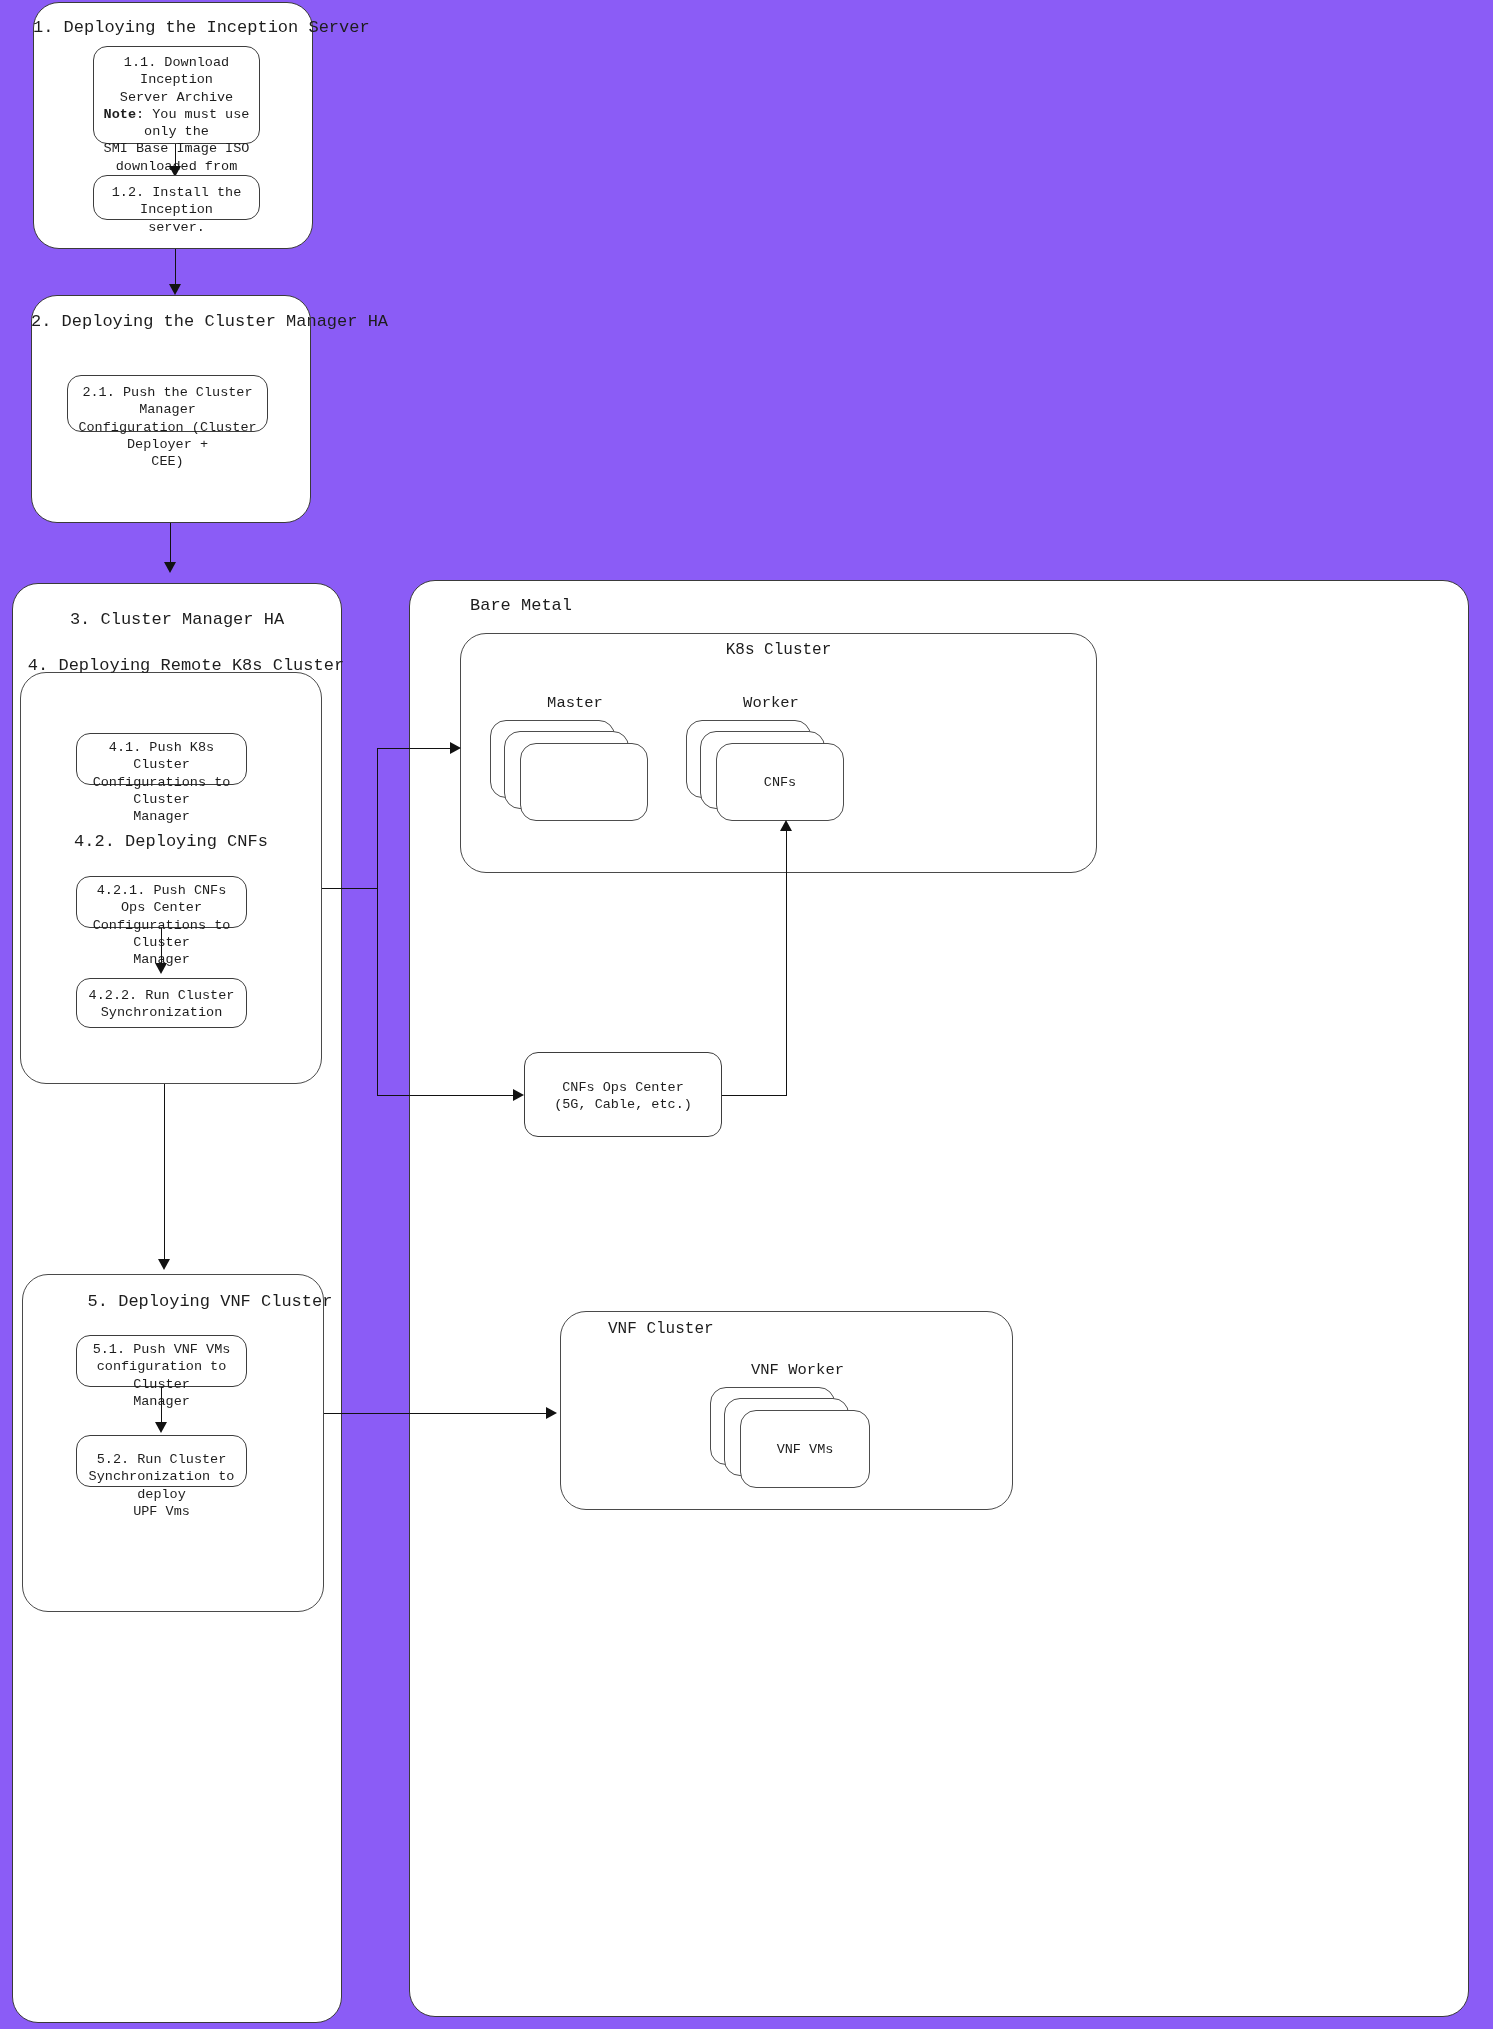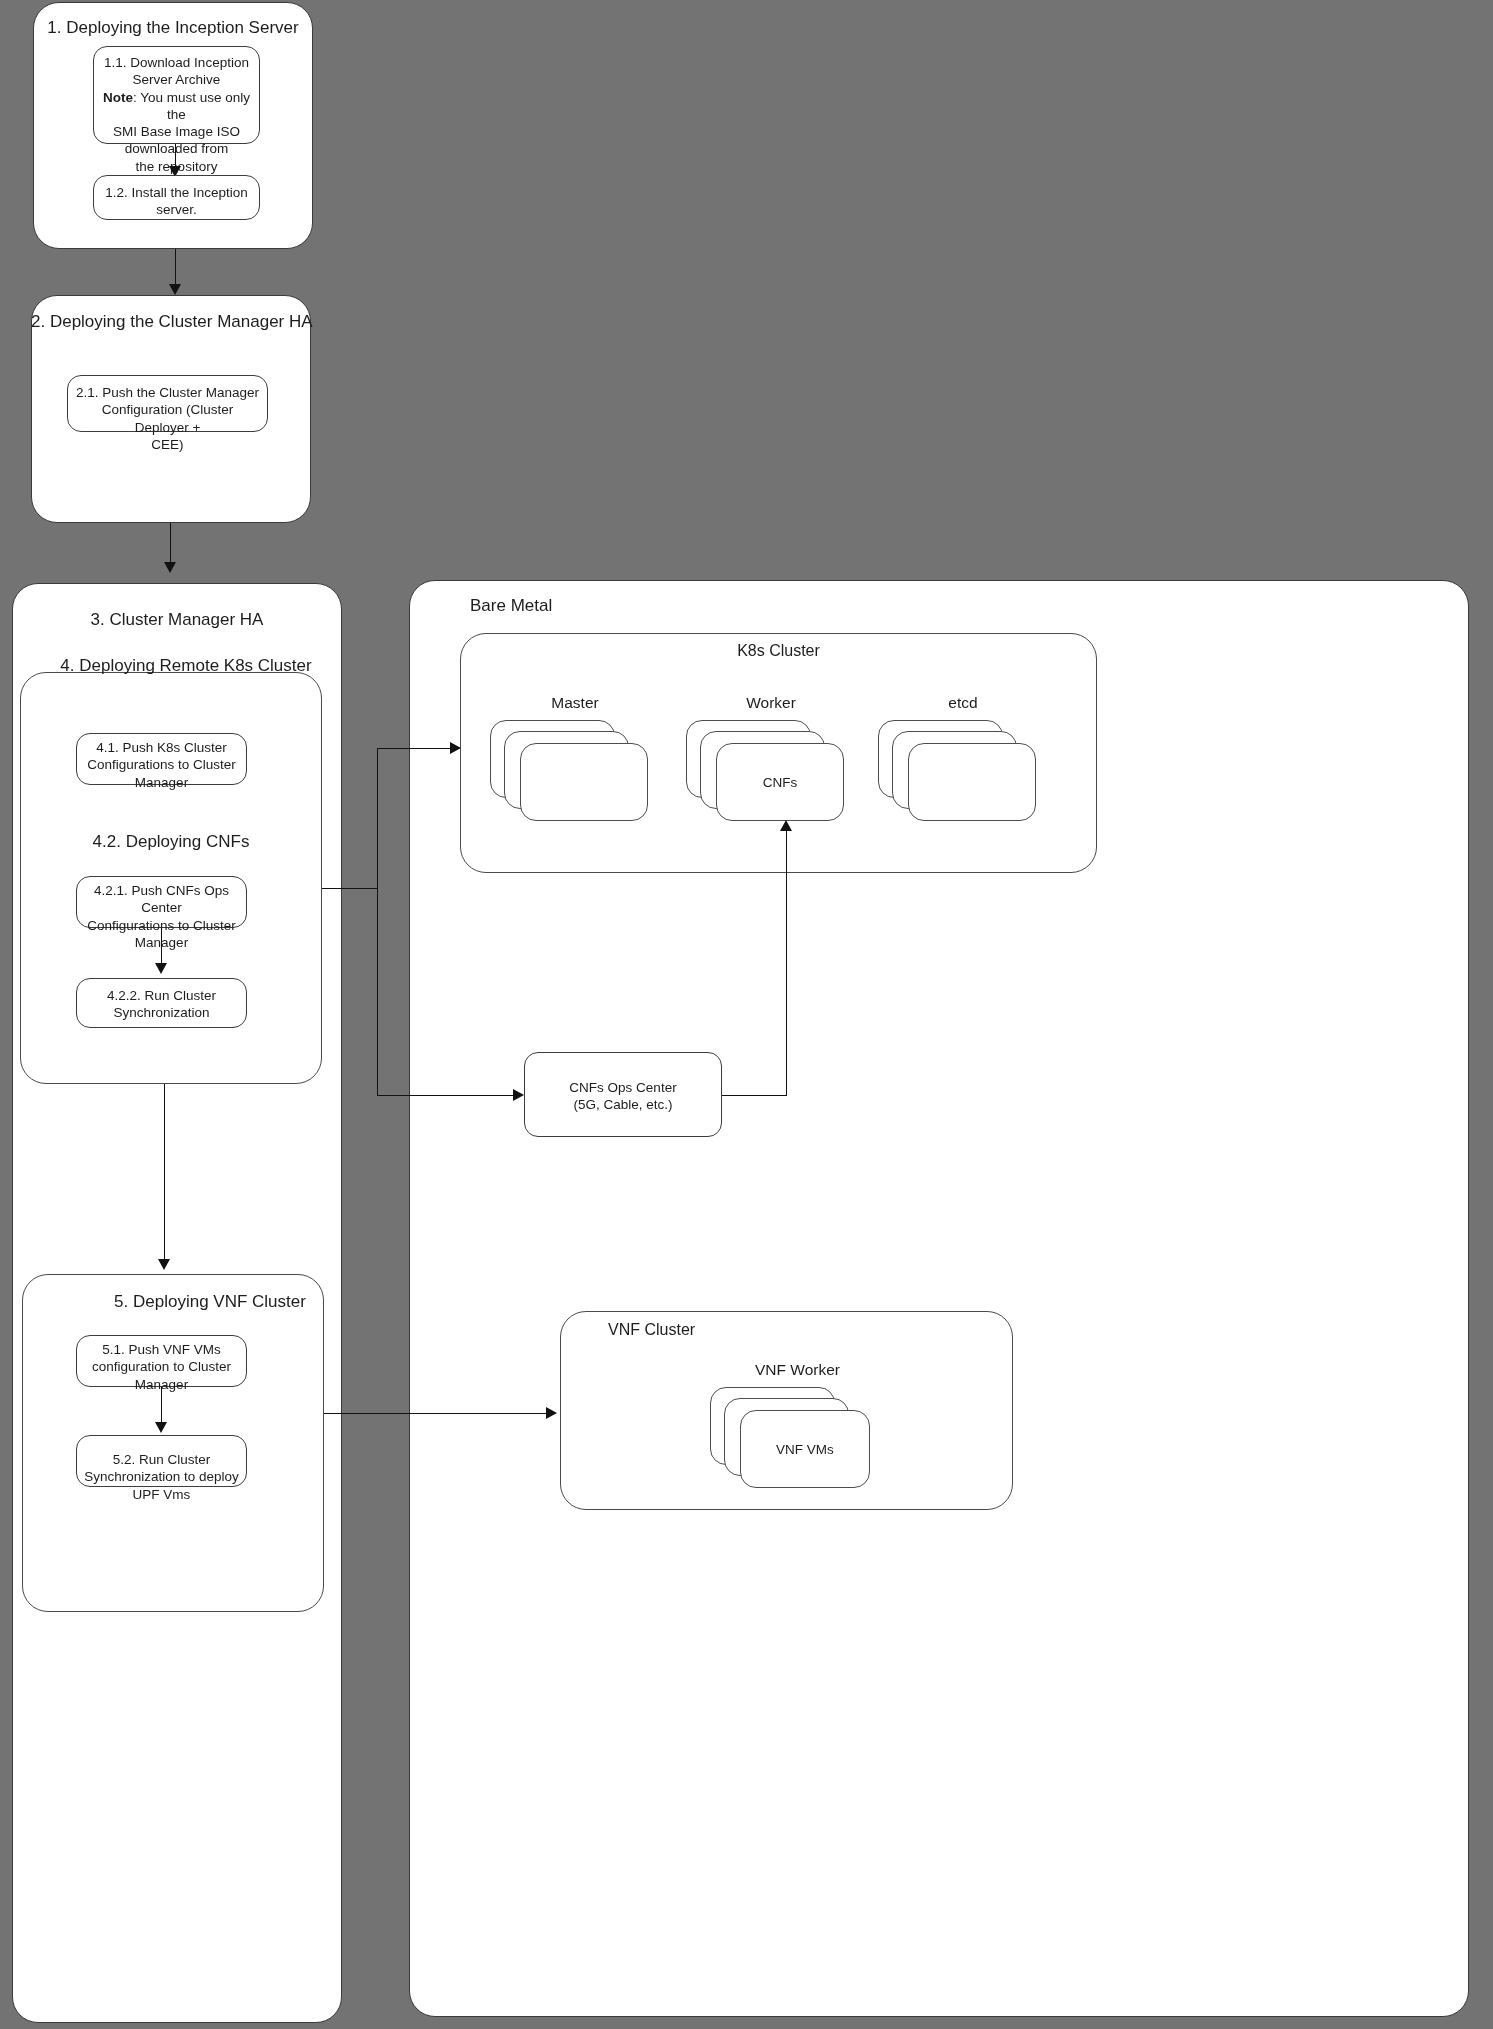--- a/index.html
+++ b/index.html
@@ -9,22 +9,23 @@
     background: #ffffff;
   }
   body {
     font-family: "Liberation Sans", sans-serif;
     color: #1a1a1a;
   }
   #canvas {
     position: relative;
     width: 1493px;
     height: 2029px;
-    background: #737373;
+    background: #8b5cf6;
     overflow: hidden;
+    font-family: Liberation Mono, monospace;
   }
   
   .group {
     position: absolute;
     border: 1.4px solid #3a3a3a;
     border-radius: 26px;
     background: #ffffff;
     box-sizing: border-box;
   }
   .group.thin {
@@ -224,28 +225,20 @@
 
   <div class="stack" style="left:686px; top:694px; width:170px; height:125px;">
     <div class="stack-label" style="left:0; top:0;">Worker</div>
     <div class="card" style="left:0px;  top:26px; width:125px; height:78px;"></div>
     <div class="card" style="left:14px; top:37px; width:125px; height:78px;"></div>
     <div class="card front" style="left:30px; top:49px; width:128px; height:78px;">
       <span>CNFs</span>
     </div>
   </div>
 
-  <div class="stack" style="left:878px; top:694px; width:170px; height:125px;">
-    <div class="stack-label" style="left:0; top:0;">etcd</div>
-    <div class="card" style="left:0px;  top:26px; width:125px; height:78px;"></div>
-    <div class="card" style="left:14px; top:37px; width:125px; height:78px;"></div>
-    <div class="card front" style="left:30px; top:49px; width:128px; height:78px;">
-      <span></span>
-    </div>
-  </div>
 
   <div class="node" style="left:524px; top:1052px; width:198px; height:85px; display:block; padding-top:26px;">
     <span class="txt">CNFs Ops Center</span>
     <span class="txt">(5G, Cable, etc.)</span>
   </div>
 
   <div class="group thin" style="left:560px; top:1311px; width:453px; height:199px;"></div>
   <div class="group-title" style="left:608px; top:1320px; width:160px; text-align:left; font-size:16px;">VNF Cluster</div>
 
   <div class="stack" style="left:710px; top:1361px; width:175px; height:125px;">

